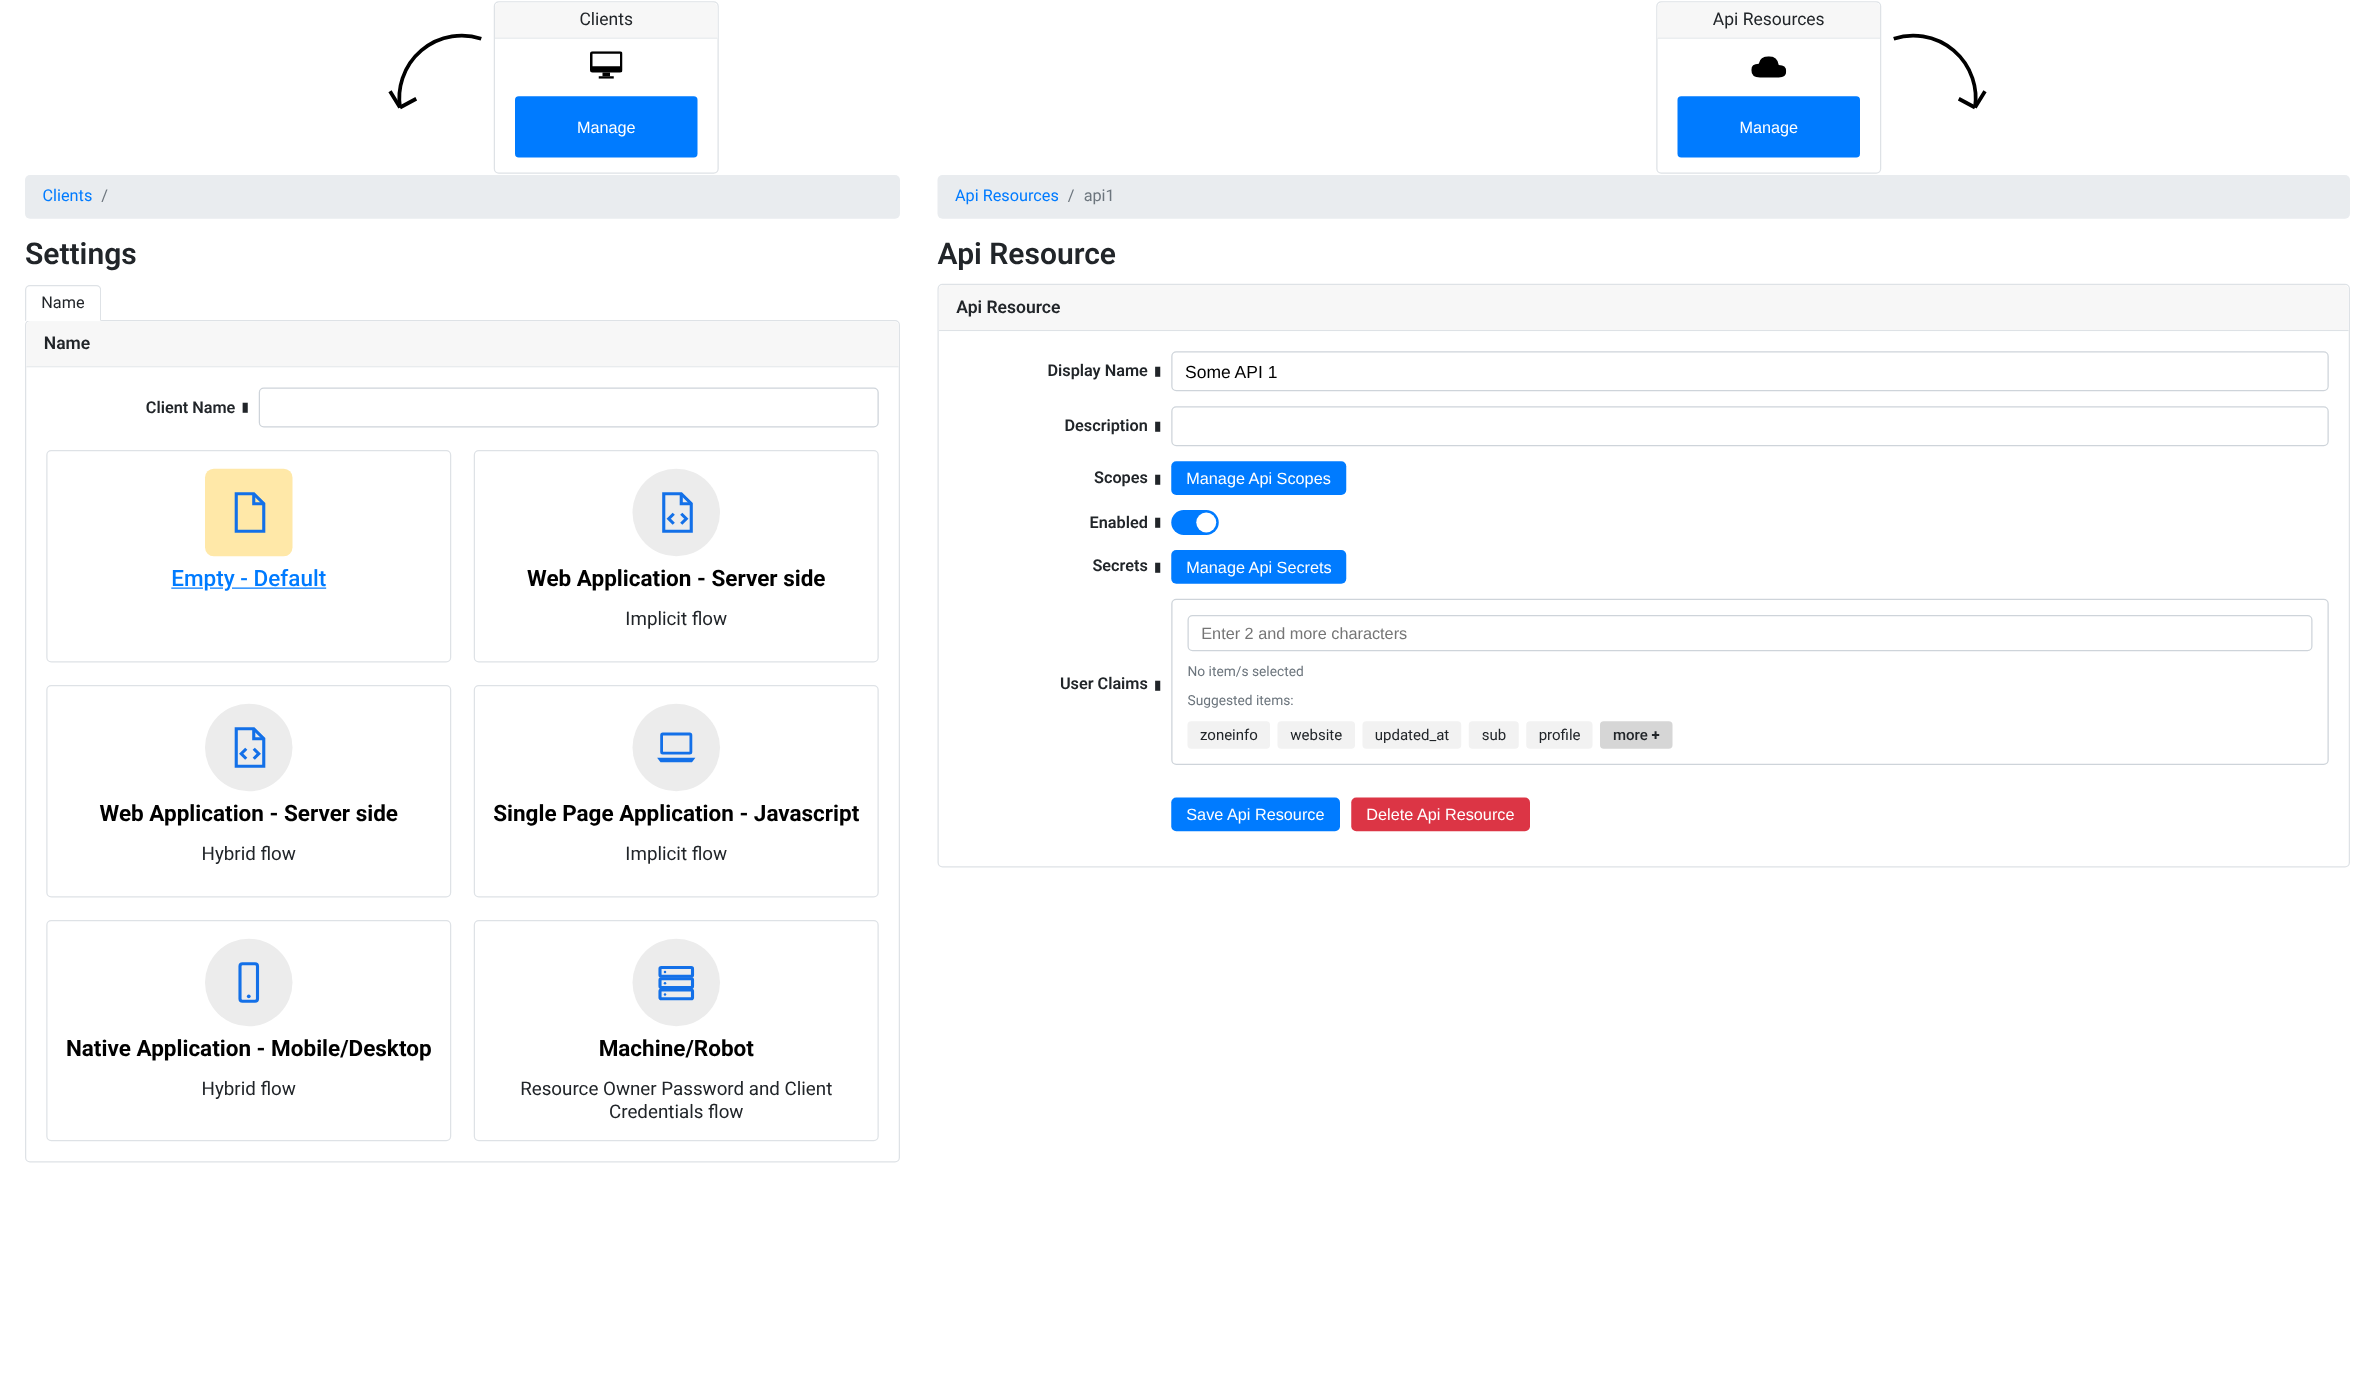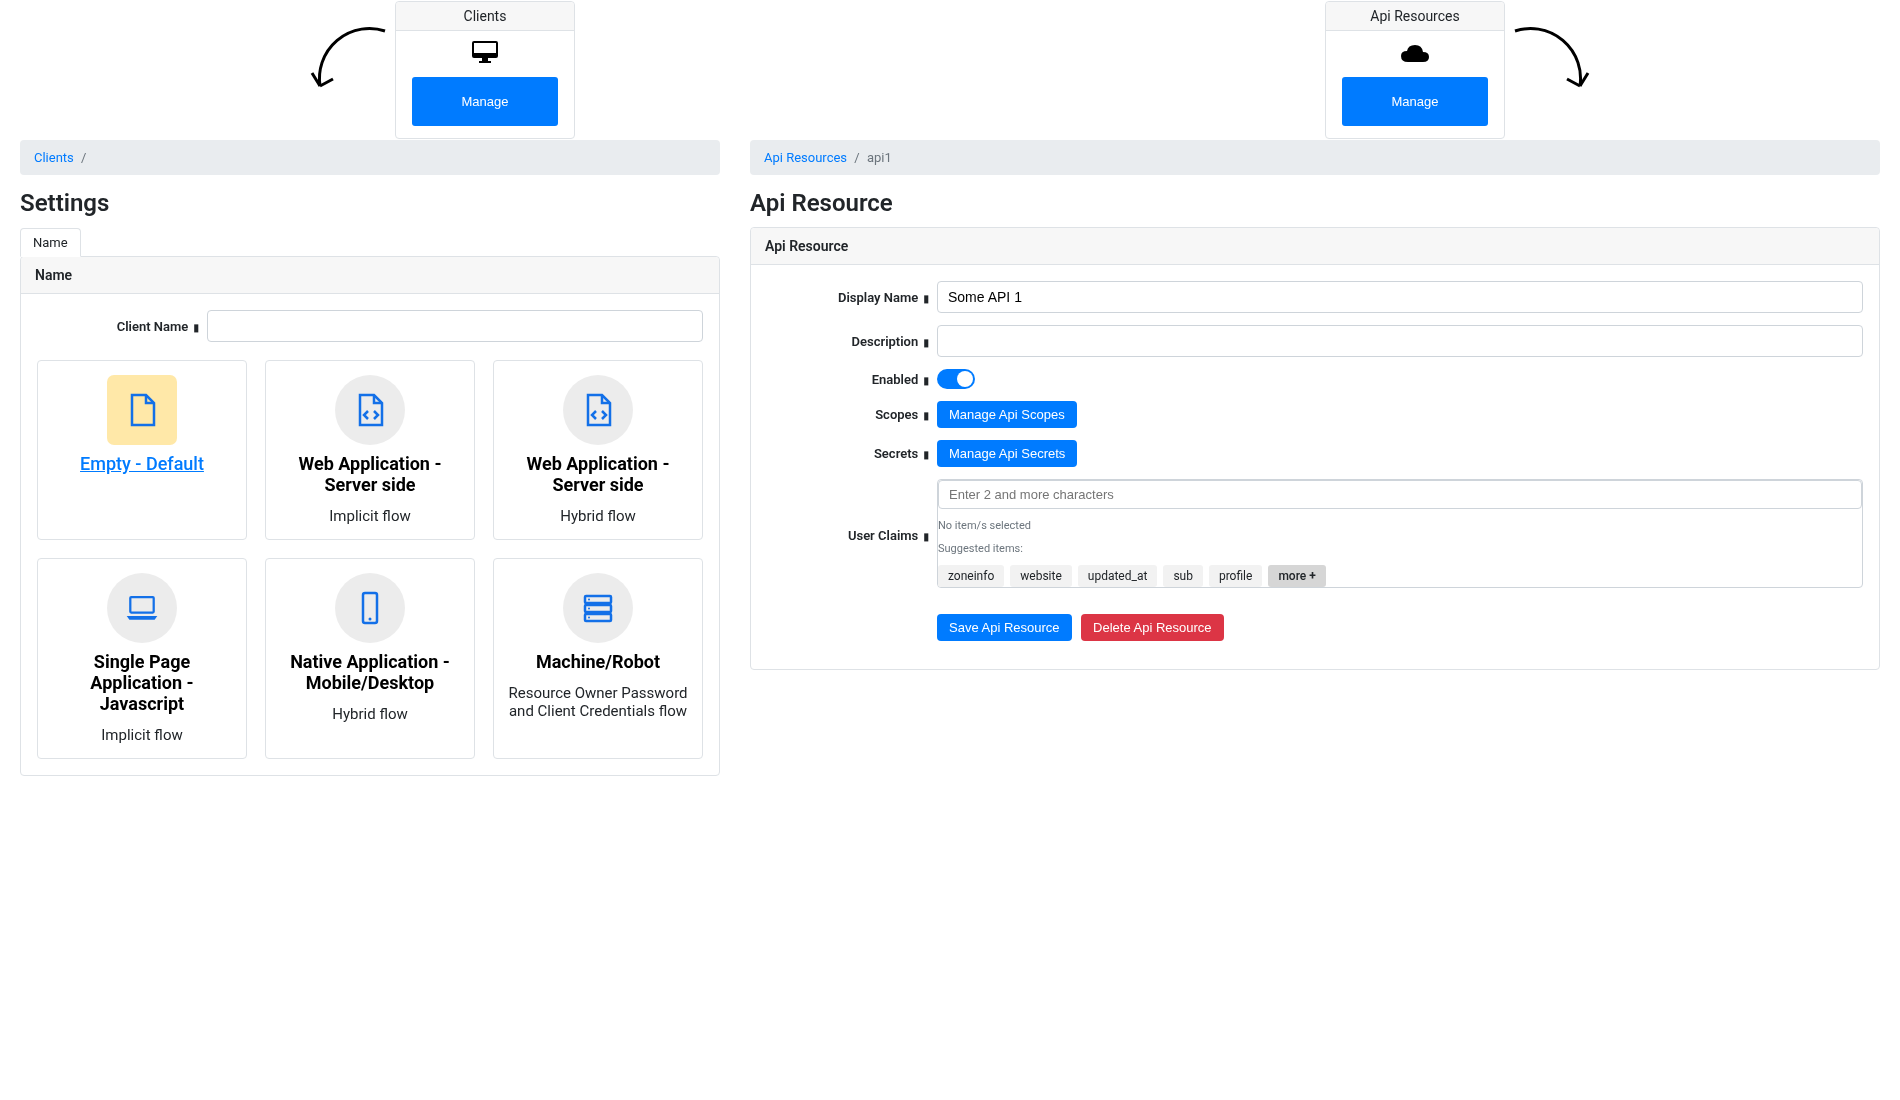--- a/index.html
+++ b/index.html
@@ -106,21 +106,21 @@
     .form-input {
       flex: 1;
       padding: 5px 10px;
       border: 1px solid #ced4da;
       border-radius: 4px;
       font-size: 14px;
       height: 32px;
     }
     .template-grid {
       display: grid;
-      grid-template-columns: repeat(3, 1fr);
+      grid-template-columns: repeat(2, 1fr);
       gap: 18px;
       margin-top: 18px;
     }
     .template-card {
       border: 1px solid #dee2e6;
       border-radius: 4px;
       padding: 14px 10px;
       text-align: center;
       min-height: 170px;
       cursor:pointer;
@@ -142,21 +142,21 @@
     .btn { display:inline-block; padding: 6px 12px; border:none; border-radius:4px; font-size:13px; cursor:pointer; color:#fff; }
     .btn-primary { background:#007bff; }
     .btn-danger { background:#dc3545; }
     .toggle {
       width: 38px; height: 20px; background:#007bff; border-radius: 20px; position:relative; cursor:pointer;
     }
     .toggle::after {
       content:''; position:absolute; right:2px; top:2px; width:16px; height:16px; background:#fff; border-radius:50%;
     }
     .claims-box {
-      border:1px solid #ced4da; border-radius:4px; flex:1;
+      border:1px solid #ced4da; border-radius:4px; padding:12px; flex:1;
     }
     .claims-input { width:100%; padding:6px 10px; border:1px solid #ced4da; border-radius:4px; font-size:13px; margin-bottom:10px; }
     .claims-note { font-size:11px; color:#6c757d; margin-bottom:10px; }
     .chip { display:inline-block; background:#f2f2f2; padding:4px 10px; border-radius:3px; font-size:12px; margin-right:6px; cursor:pointer; }
     .chip.more { background:#d6d6d6; font-weight:500; }
     .form-row-align-top { align-items: center; }
     .form-row-align-top .form-label { padding-top: 4px; }
     .btn-row { margin-top:14px; }
     .btn-row .btn { margin-right:6px; }
     .form-value-cell { flex:1; }
@@ -303,28 +303,28 @@
       <div class="panel-body">
         <div class="form-row">
           <div class="form-label"><span>Display Name</span> <span class="note-icon">▮</span></div>
           <input class="form-input" value="Some API 1" style="">
         </div>
         <div class="form-row">
           <div class="form-label"><span>Description</span> <span class="note-icon">▮</span></div>
           <input class="form-input" value="" style="">
         </div>
         <div class="form-row">
+          <div class="form-label"><span>Scopes</span> <span class="note-icon">▮</span></div>
+          <div class="form-value-cell"><button class="btn btn-primary">Manage Api Scopes</button></div>
+        </div>
+        <div class="form-row">
           <div class="form-label"><span>Enabled</span> <span class="note-icon">▮</span></div>
           <div class="form-value-cell">
               <div class="toggle"></div>
             </div>
-        </div>
-        <div class="form-row">
-          <div class="form-label"><span>Scopes</span> <span class="note-icon">▮</span></div>
-          <div class="form-value-cell"><button class="btn btn-primary">Manage Api Scopes</button></div>
         </div>
         <div class="form-row">
           <div class="form-label"><span>Secrets</span> <span class="note-icon">▮</span></div>
           <div class="form-value-cell"><button class="btn btn-primary">Manage Api Secrets</button></div>
         </div>
         <div class="form-row form-row-align-top">
           <div class="form-label"><span>User Claims</span> <span class="note-icon">▮</span></div>
           <div class="claims-box">
             <input class="claims-input" placeholder="Enter 2 and more characters" style="">
             <div class="claims-note">No item/s selected</div>

